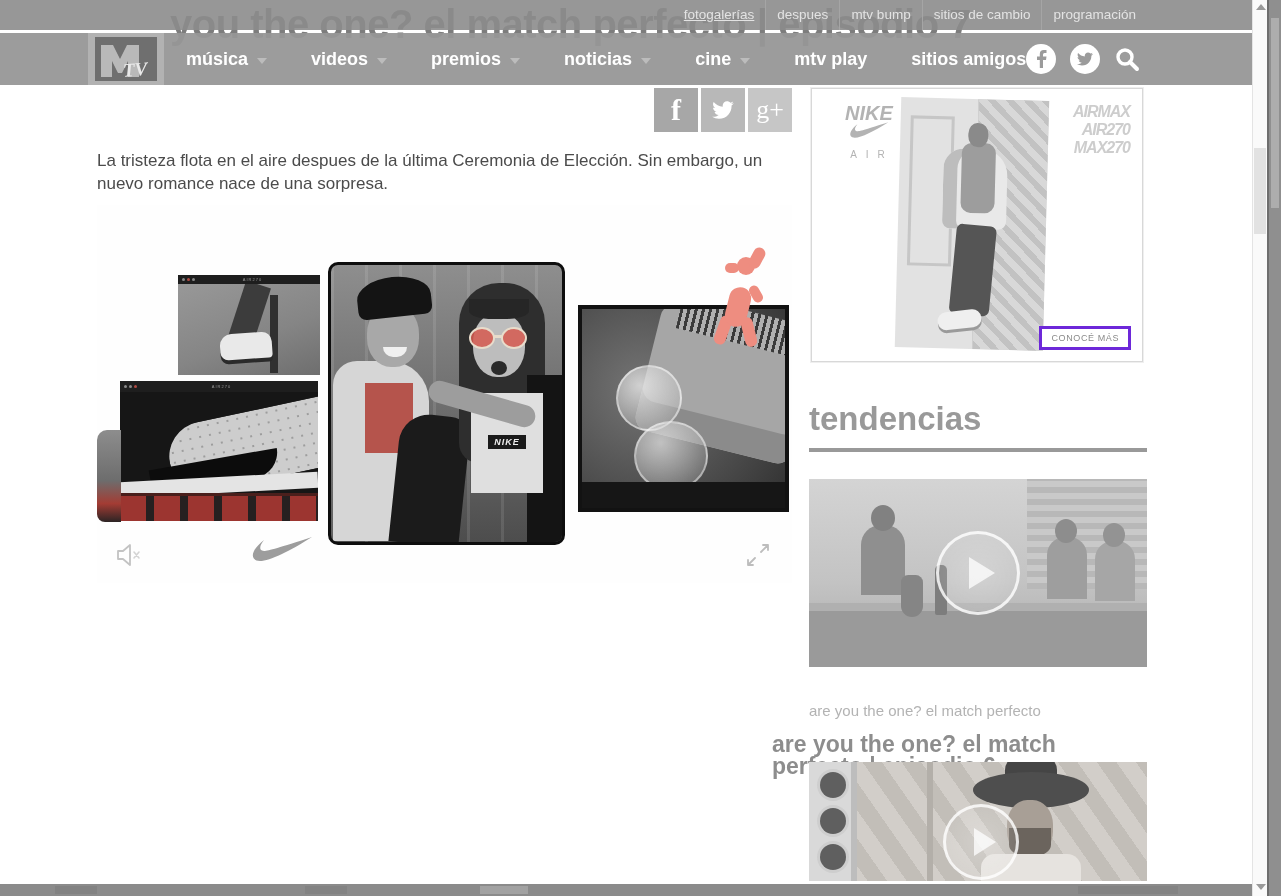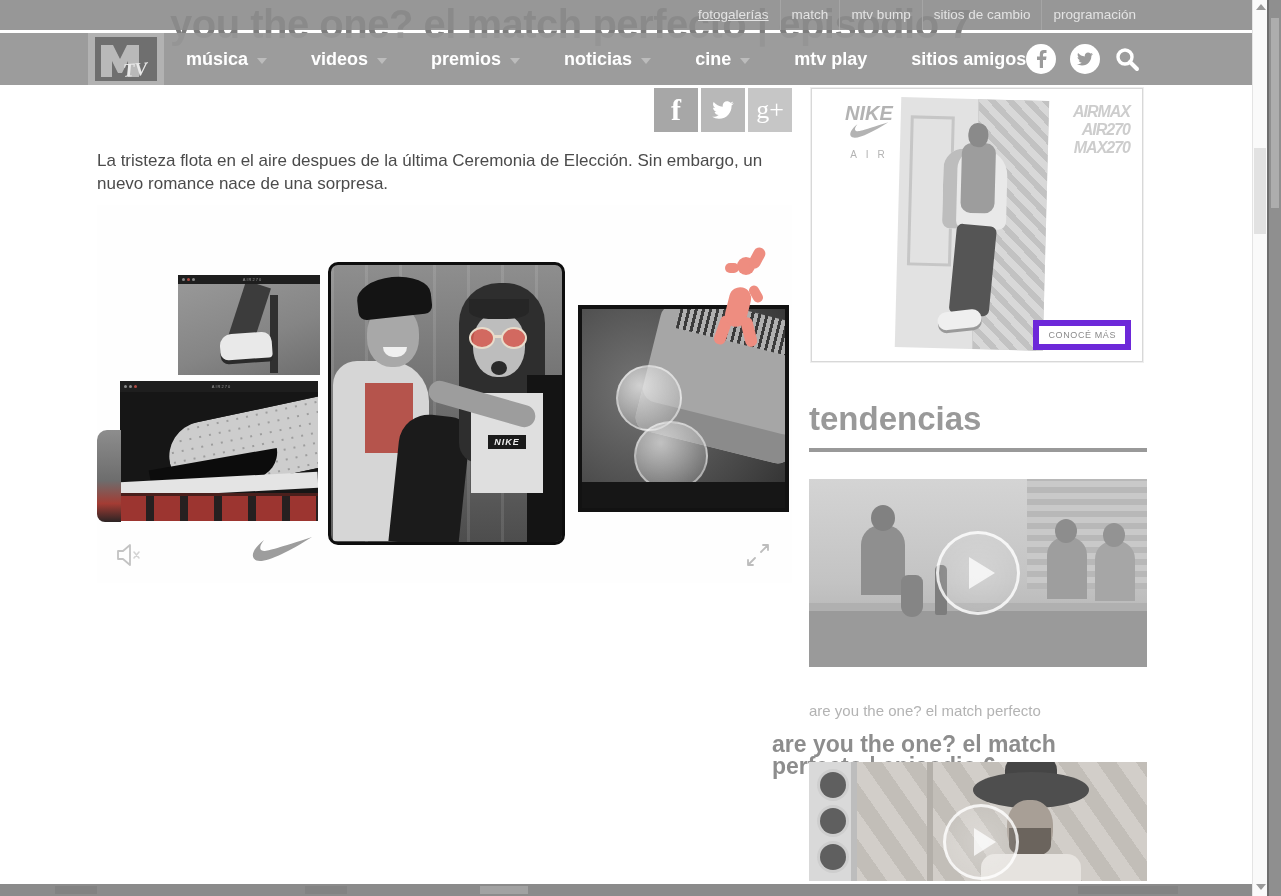--- a/index.html
+++ b/index.html
@@ -166,21 +166,21 @@
   .na-person-v { position:absolute; left:62px; top:44px; width:34px; height:70px; background:#9d9d9d;
     border-radius:10px; }
   .na-head { position:absolute; left:68px; top:24px; width:20px; height:24px; background:#8a8a8a;
     border-radius:45%; }
   .na-pants { position:absolute; left:56px; top:126px; width:40px; height:90px; background:#555;
     border-radius:6px; transform:rotate(4deg); }
   .na-shoe { position:absolute; left:42px; top:212px; width:44px; height:18px; background:#efefef;
     border-radius:10px; box-shadow:0 3px 0 #9a9a9a; transform:rotate(-8deg); }
   .na-logo-lines { position:absolute; right:12px; top:14px; text-align:right; color:#cdcdcd;
     font-style:italic; font-weight:bold; font-size:16px; line-height:18px; letter-spacing:-1px; }
-  .na-cta { position:absolute; right:11px; bottom:11px; border:6px solid #6d28d9; background:#fff;
+  .na-cta { position:absolute; right:11px; bottom:11px; border:3px solid #6d28d9; background:#fff;
     font-size:9px; color:#8a8a8a; padding:4px 9px; letter-spacing:0.6px; cursor:pointer; }
 
   .trend-title { position:absolute; left:809px; top:400px; font-size:33px; color:#999; }
   .trend-rule { position:absolute; left:809px; top:448px; width:338px; height:4px; background:#999; }
 
   .trend-card1 { position:absolute; left:809px; top:479px; width:338px; height:188px; overflow:hidden;
     cursor:pointer;
     background:linear-gradient(180deg,#d4d4d4 0%,#c3c3c3 55%,#a9a9a9 100%); }
   .t1-blind { position:absolute; right:0; top:0; width:120px; height:110px;
     background:repeating-linear-gradient(0deg,#b8b8b8 0 6px,#c9c9c9 6px 12px); }
@@ -251,21 +251,21 @@
 </head>
 <body>
 
 <div class="screen">
 
   <h1 class="hidden-title">you the one? el match perfecto | episodio 7</h1>
 
   <div class="topbar">
     <nav class="topbar-links">
       <a>fotogalerías</a>
-      <a>match</a>
+      <a>despues</a>
       <a>mtv bump</a>
       <a>sitios de cambio</a>
       <a>programación</a>
     </nav>
   </div>
 
   <div class="navbar">
     <div class="logo-box">
       <div class="logo-inner">
         <svg width="62" height="44" viewBox="0 0 62 44">

